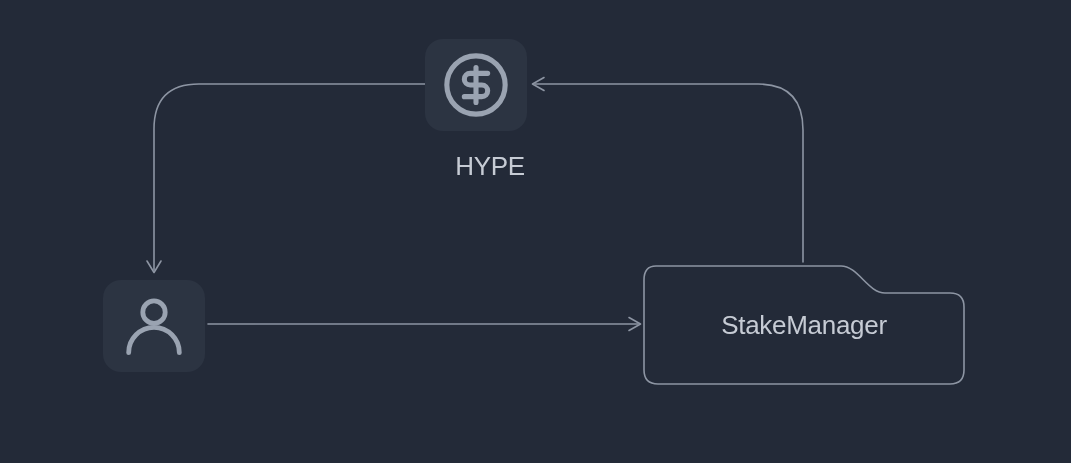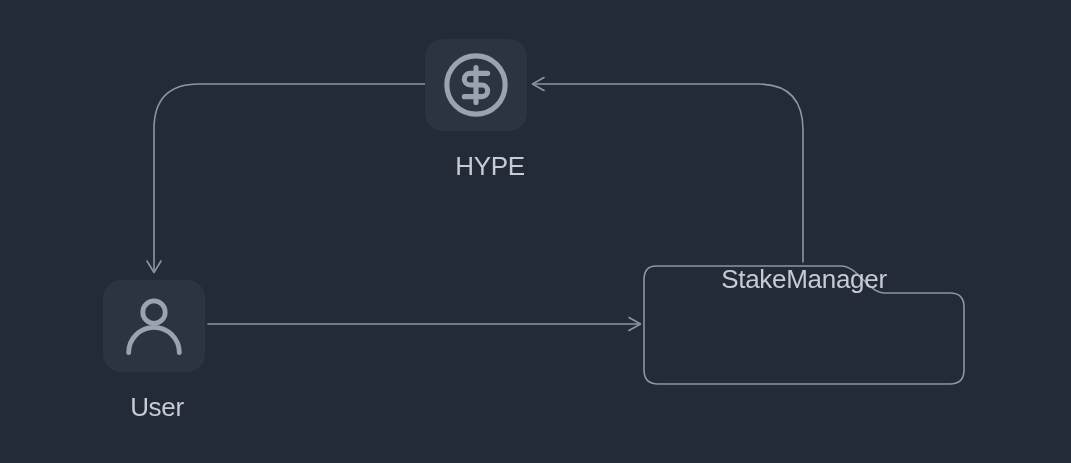--- a/index.html
+++ b/index.html
@@ -37,21 +37,21 @@
     letter-spacing:-0.3px;
     white-space:nowrap;
     pointer-events:none;
   }
   .lbl-hype{left:340px;top:153px;}
   .lbl-user{left:7px;top:394px;}
   .lbl-withdraw{left:271px;top:279px;}
   .stake-box{
     position:absolute;
     left:644px;top:266px;width:320px;height:118px;
-    display:flex;justify-content:center;
+    display:flex;align-items:center;justify-content:center;
   }
   .stake-box .lbl-stake{
     position:static;width:auto;
     color:var(--text);font-size:26px;line-height:1;letter-spacing:-0.3px;white-space:nowrap;
   }
 </style>
 </head>
 <body>
 
 <div class="canvas">
@@ -79,20 +79,19 @@
     </svg>
   </div>
   <div class="lbl lbl-hype">HYPE</div>
 
   <div class="node node-user">
     <svg class="icon" width="64" height="64" viewBox="0 0 24 24" fill="none" stroke="currentColor" stroke-width="1.8" stroke-linecap="round" stroke-linejoin="round">
       <circle cx="12" cy="6.8" r="4.2"></circle>
       <path d="M21.5 22a9.5 9.5 0 0 0-19 0"></path>
     </svg>
   </div>
-  <div class="lbl lbl-user">User</div>
 
   <div class="stake-box">
     <div class="lbl-stake">StakeManager</div>
   </div>
 
 
 </div>
 
 </body></html>

